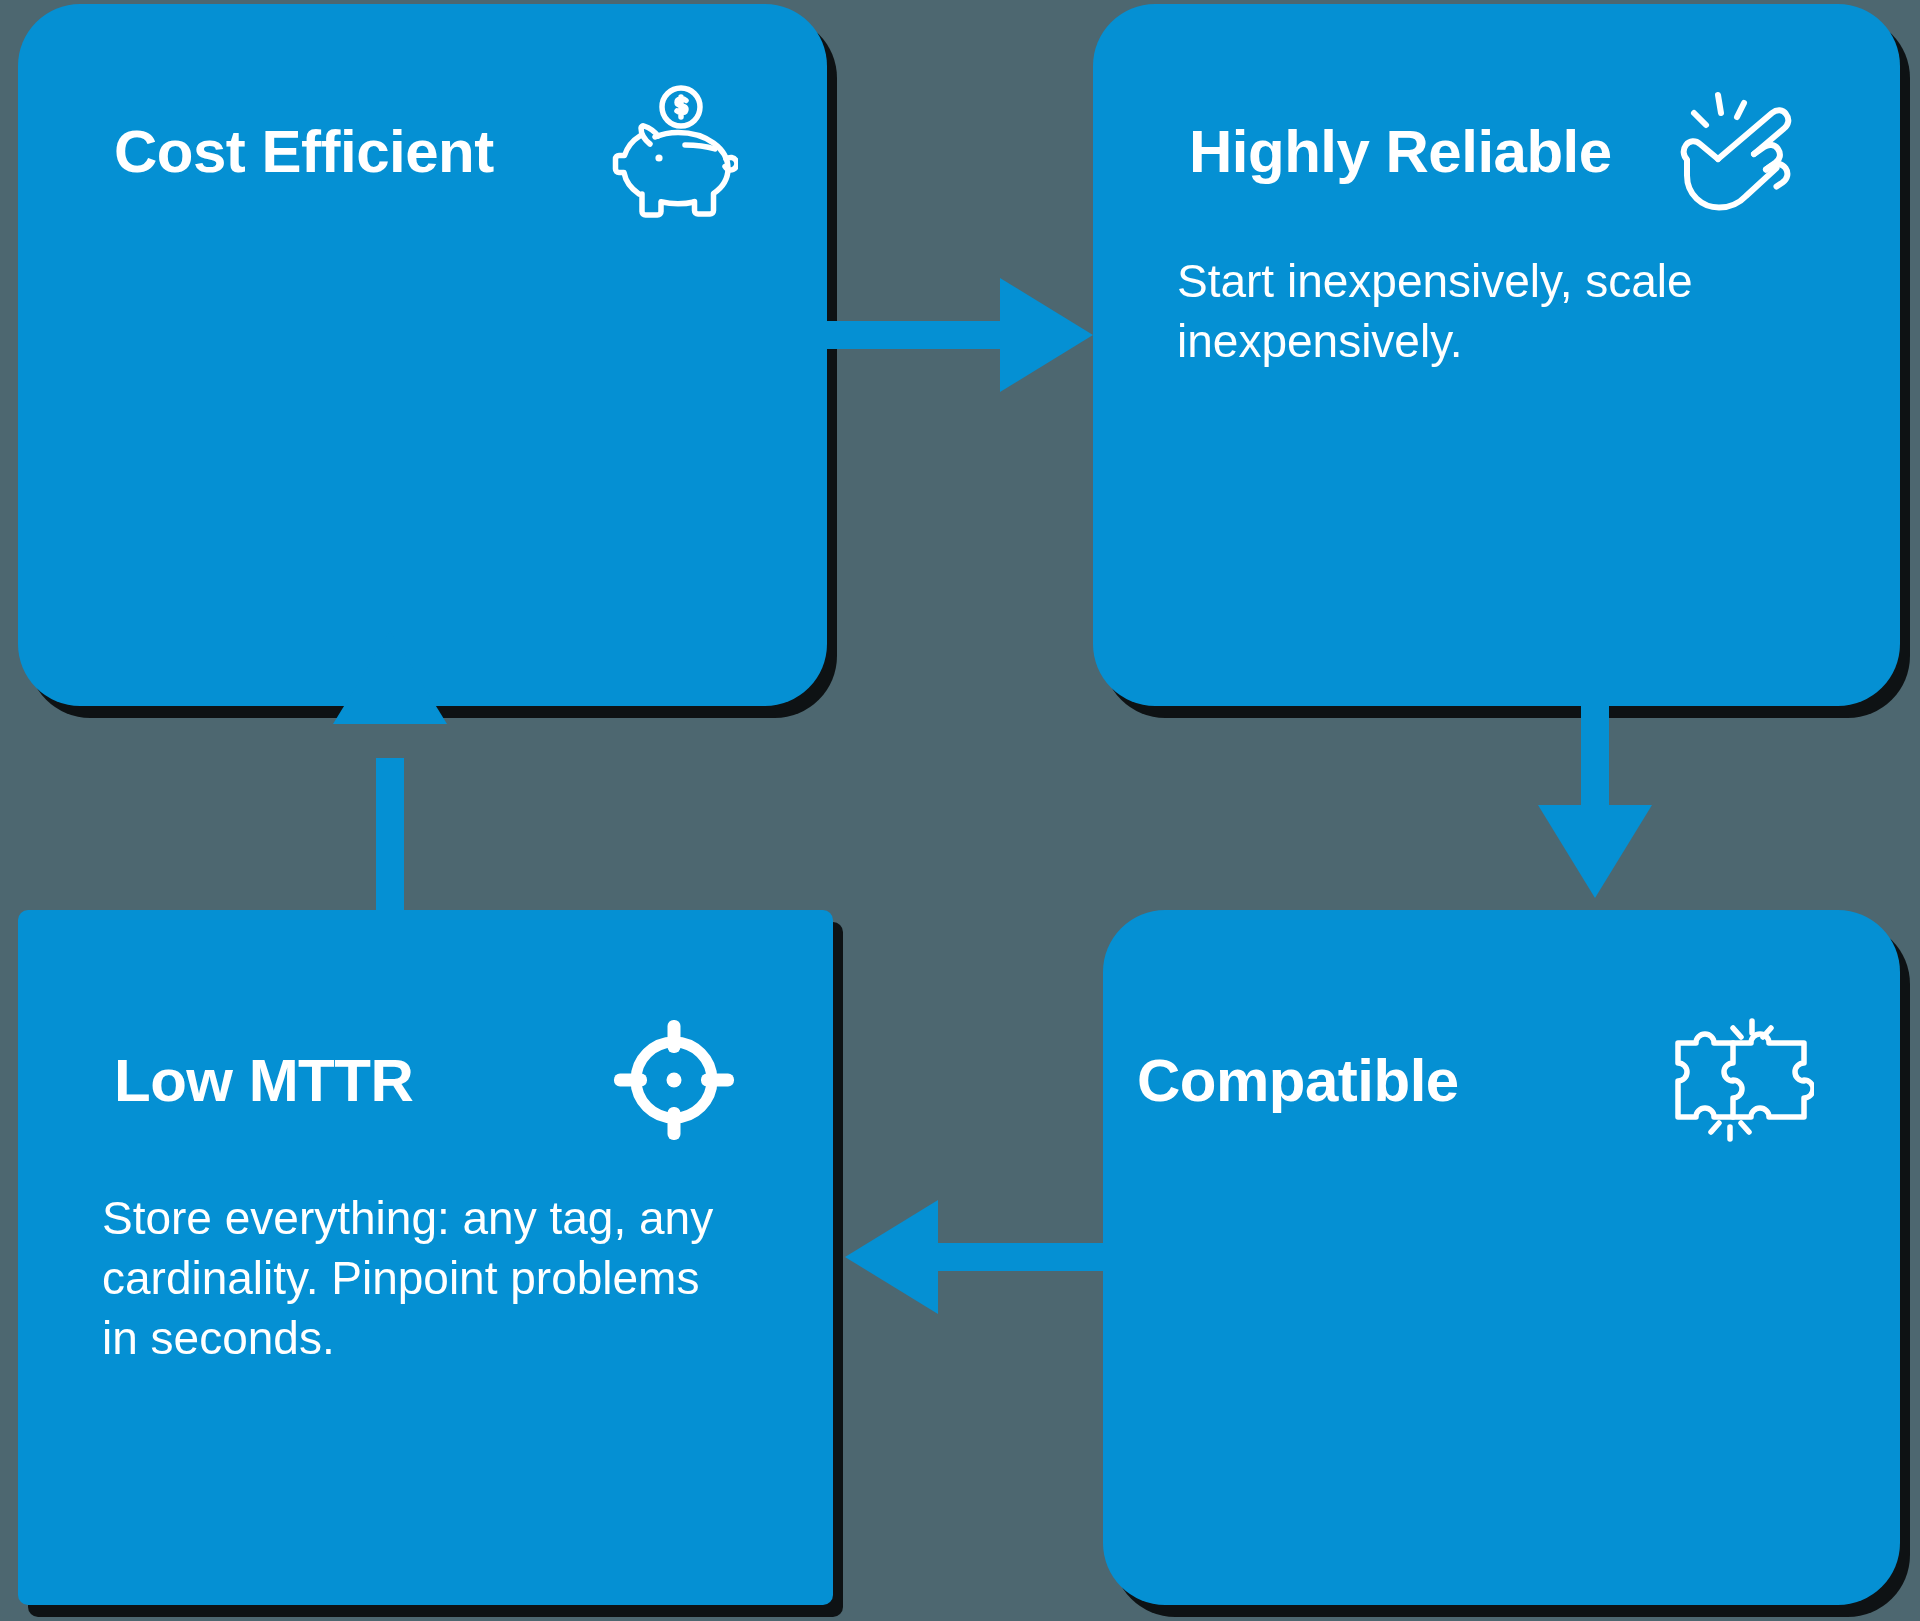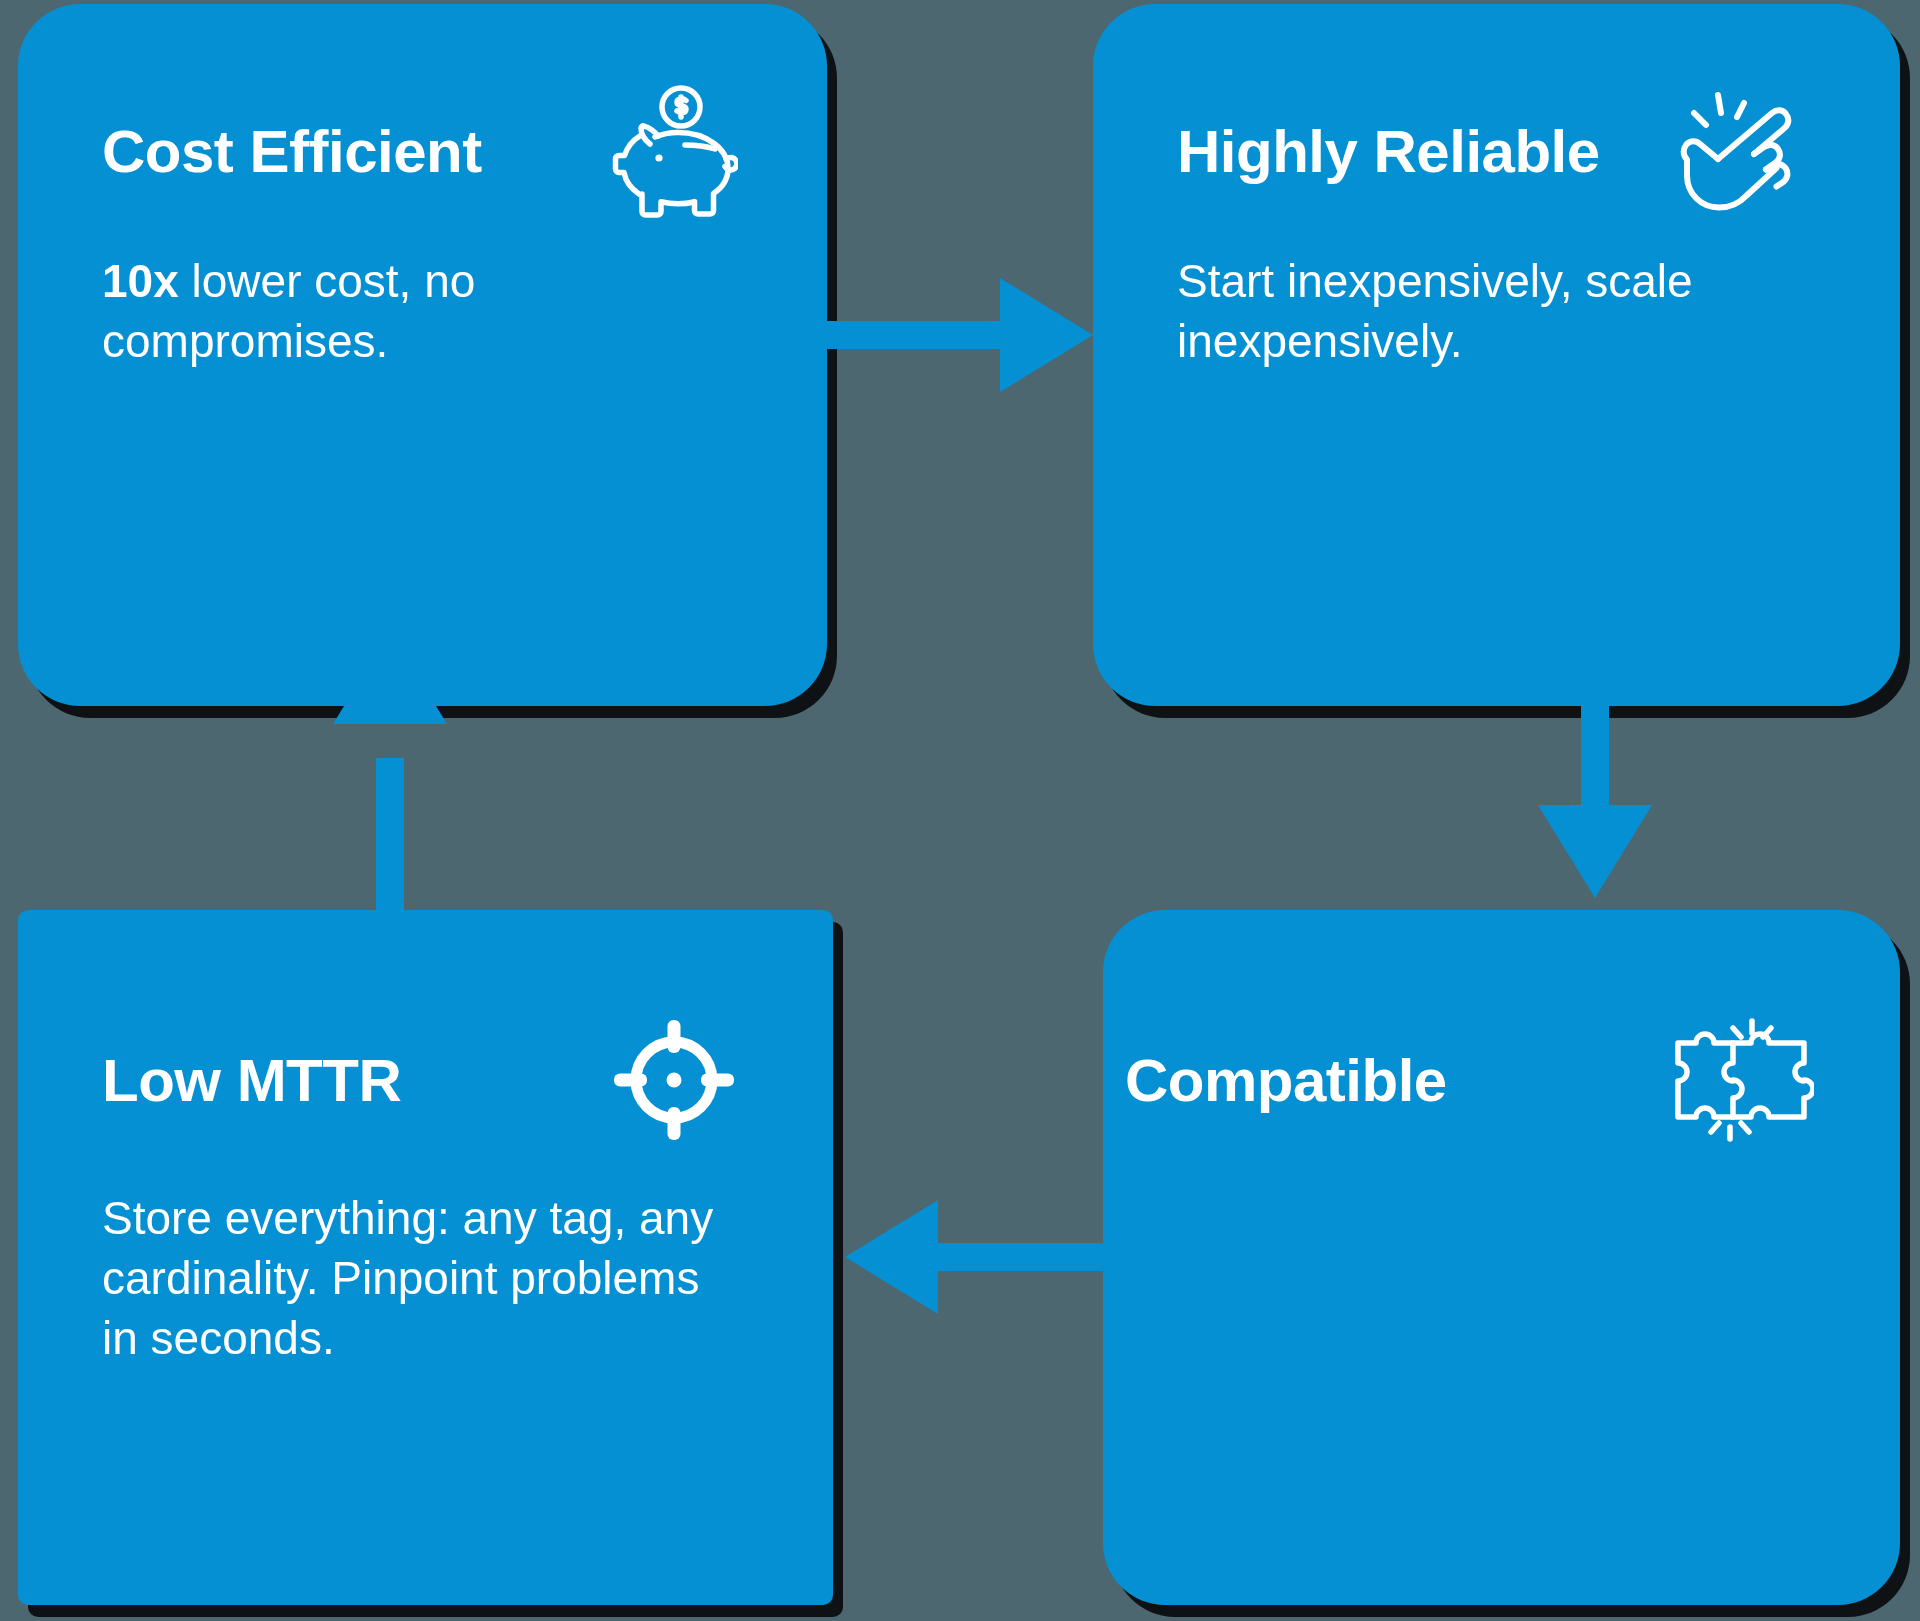--- a/index.html
+++ b/index.html
@@ -40,20 +40,21 @@
     justify-content: space-between;
     min-height: 150px;
   }
   .card-title {
     color: #ffffff;
     font-size: 60px;
     font-weight: bold;
     letter-spacing: -0.5px;
     line-height: 1.05;
     white-space: nowrap;
+    margin-left: 12px;
   }
   .card-icon {
     flex: 0 0 auto;
     width: 150px;
     height: 150px;
     display: flex;
     align-items: center;
     justify-content: center;
   }
   .card-icon svg { display: block; }
@@ -146,23 +147,20 @@
           <path d="M52 63 c-5-4-9-10-9-16 0-1.5 1.5-2.5 3-2 6 2 11 6 14 10"></path>
           <path d="M57 56 c7-3 15-4.5 23-4.5 28 0 50 16 50 36 0 10-5.5 19-14.5 25 l0 17 c0 2-1.5 3.5-3.5 3.5 h-12 c-2 0-3.5-1.5-3.5-3.5 v-9"></path>
           <path d="M96 121 c-5 1.2-10.5 1.8-16 1.8 -6 0-11.5-0.7-17-2 v9.7 c0 2-1.5 3.5-3.5 3.5 h-12 c-2 0-3.5-1.5-3.5-3.5 v-17.5"></path>
           <path d="M41 113 c-8-5.5-13.5-13-15-21.5 h-5 c-2 0-3.5-1.5-3.5-3.5 v-10 c0-2 1.5-3.5 3.5-3.5 h5.5 c2.5-8 8-15 16-20"></path>
           <circle cx="61" cy="77" r="3.6" fill="#ffffff" stroke="none"></circle>
           <path d="M87 64 c12 0 22 1.5 30 4"></path>
           <path d="M128 78 c4-2.5 8-2 10 1.5 2 3.5 0.5 7.5-3 9 -3 1.3-6.5 0-8-3"></path>
         </svg>
       </div>
     </div>
-    <div class="card-body">
-      <span class="lead">10x</span><span> lower cost, no compromises.</span>
-    </div>
   </div>
 
   <div class="card card-tr">
     <div class="card-head">
       <div class="card-title">Highly Reliable</div>
       <div class="card-icon">
         <svg width="132" height="132" viewBox="0 0 132 132" fill="none" stroke="#ffffff" stroke-width="6" stroke-linecap="round" stroke-linejoin="round">
           <path d="M46 28 L43 10"></path>
           <path d="M31 40 L19 28"></path>
           <path d="M62 32 L69 18"></path>

